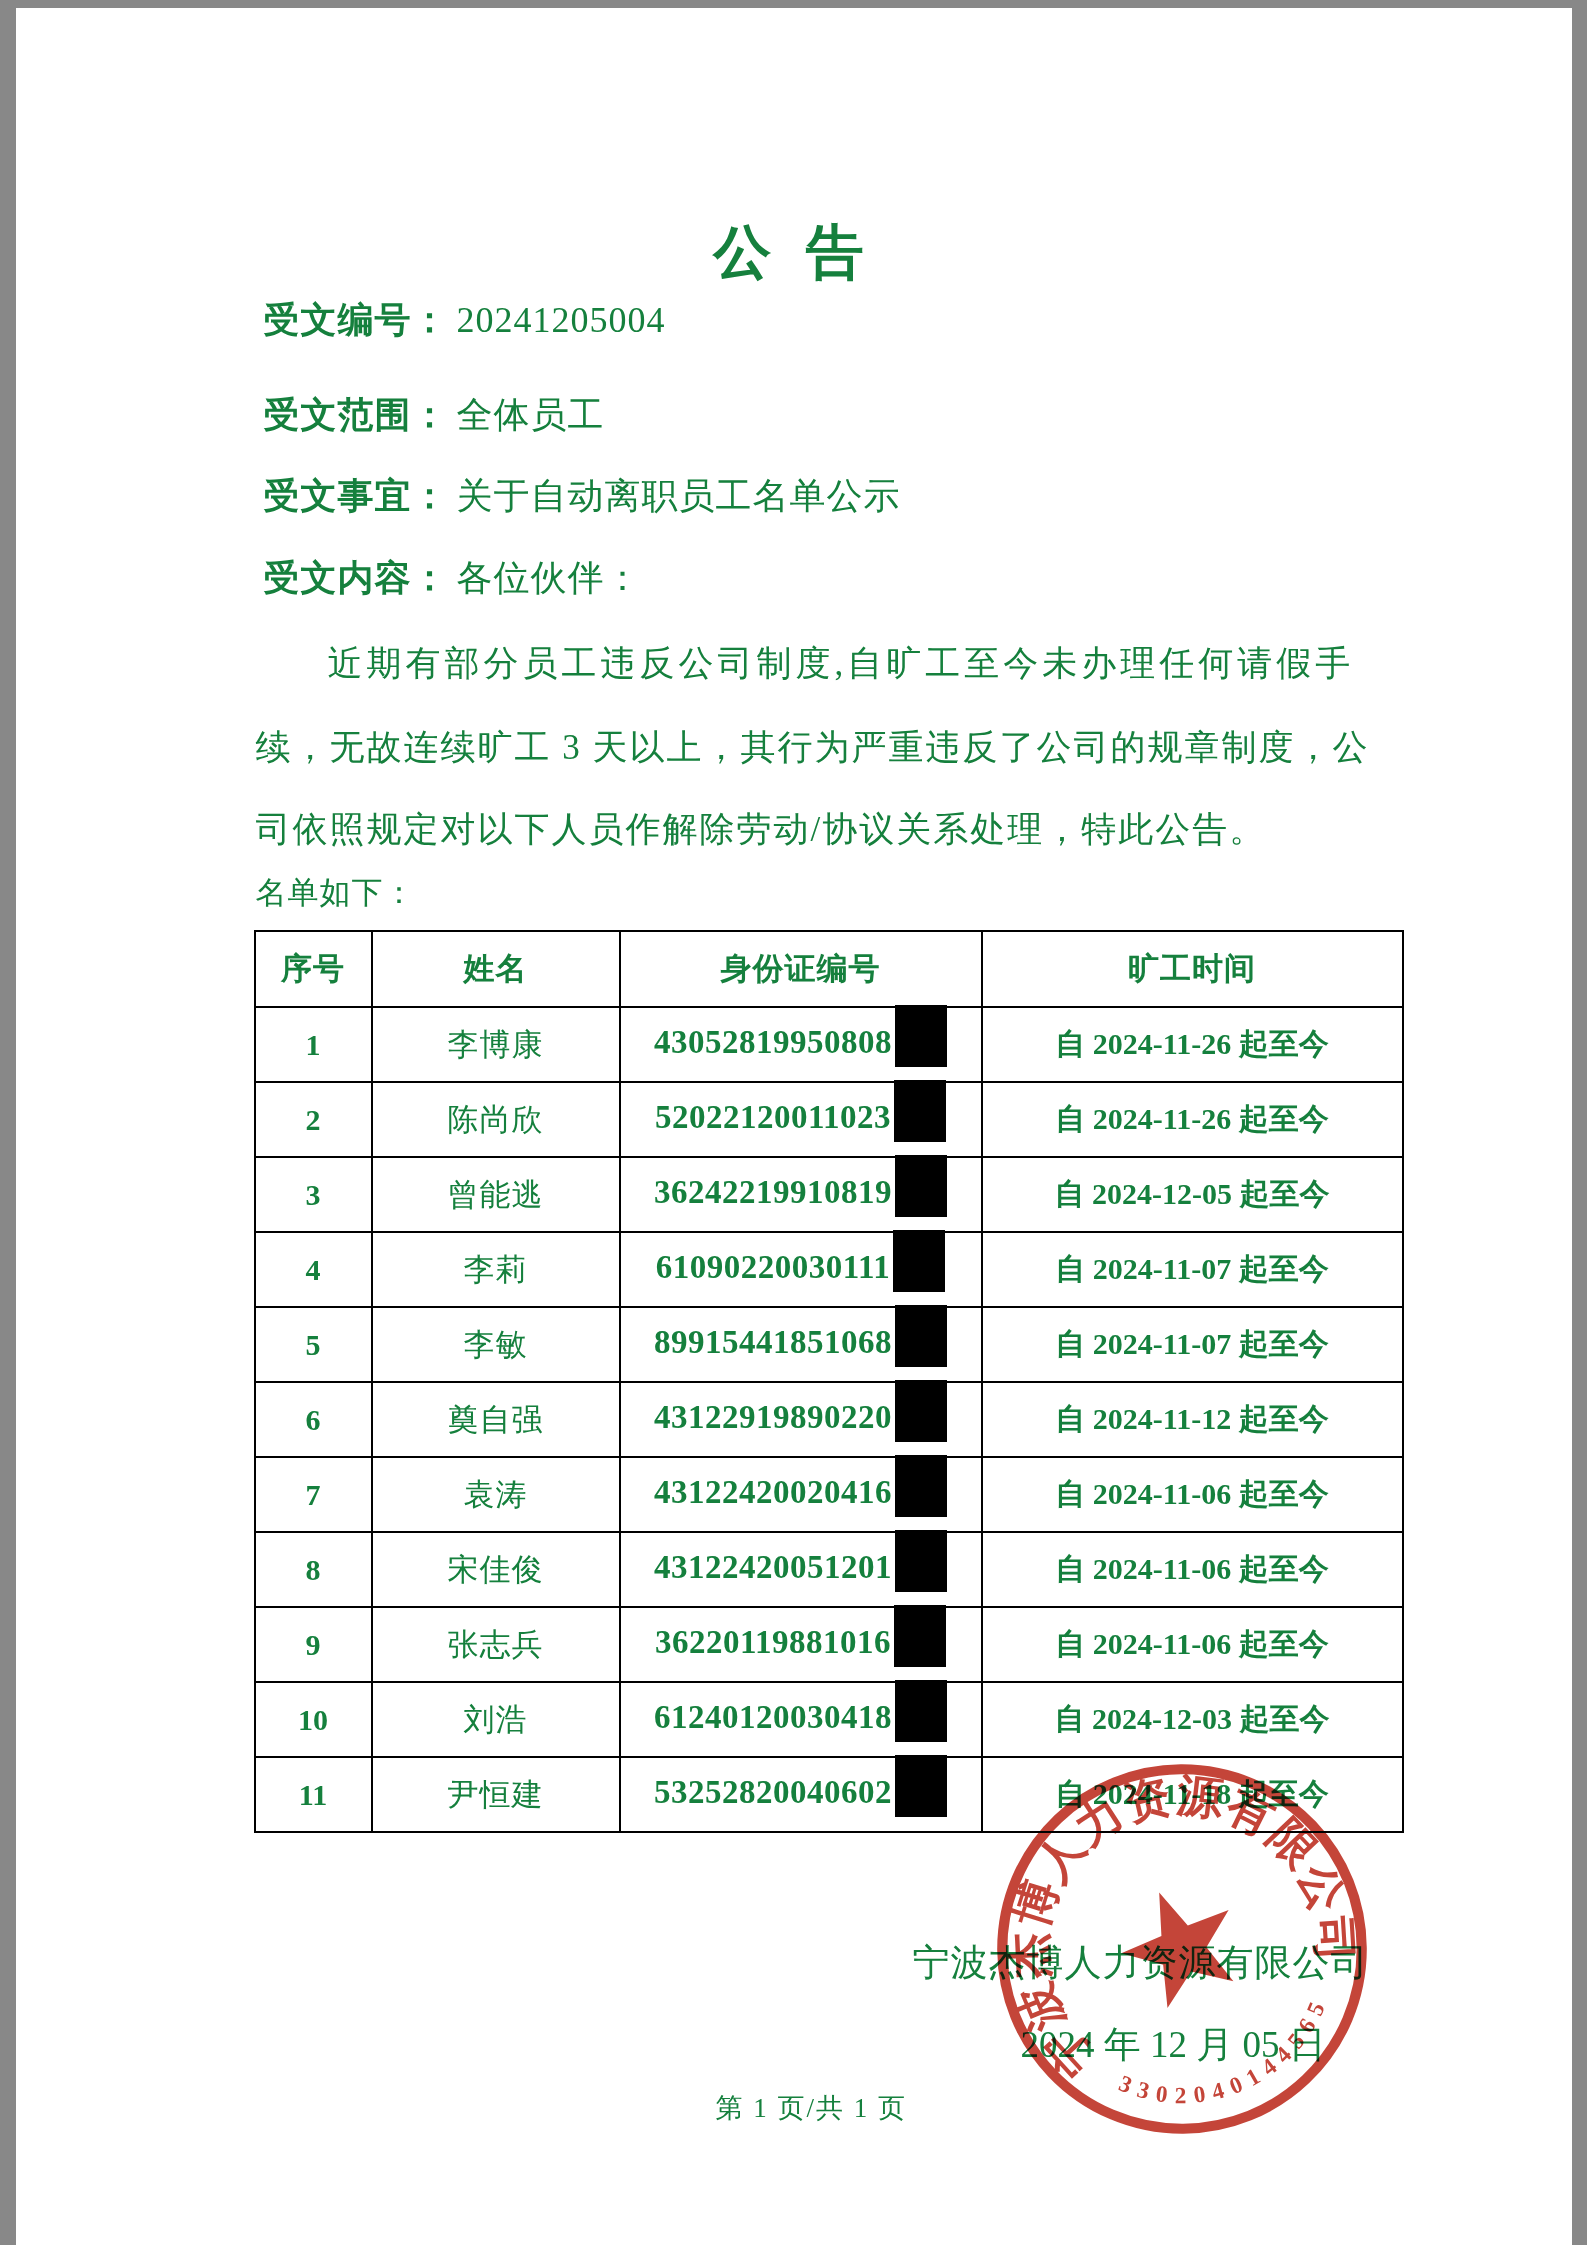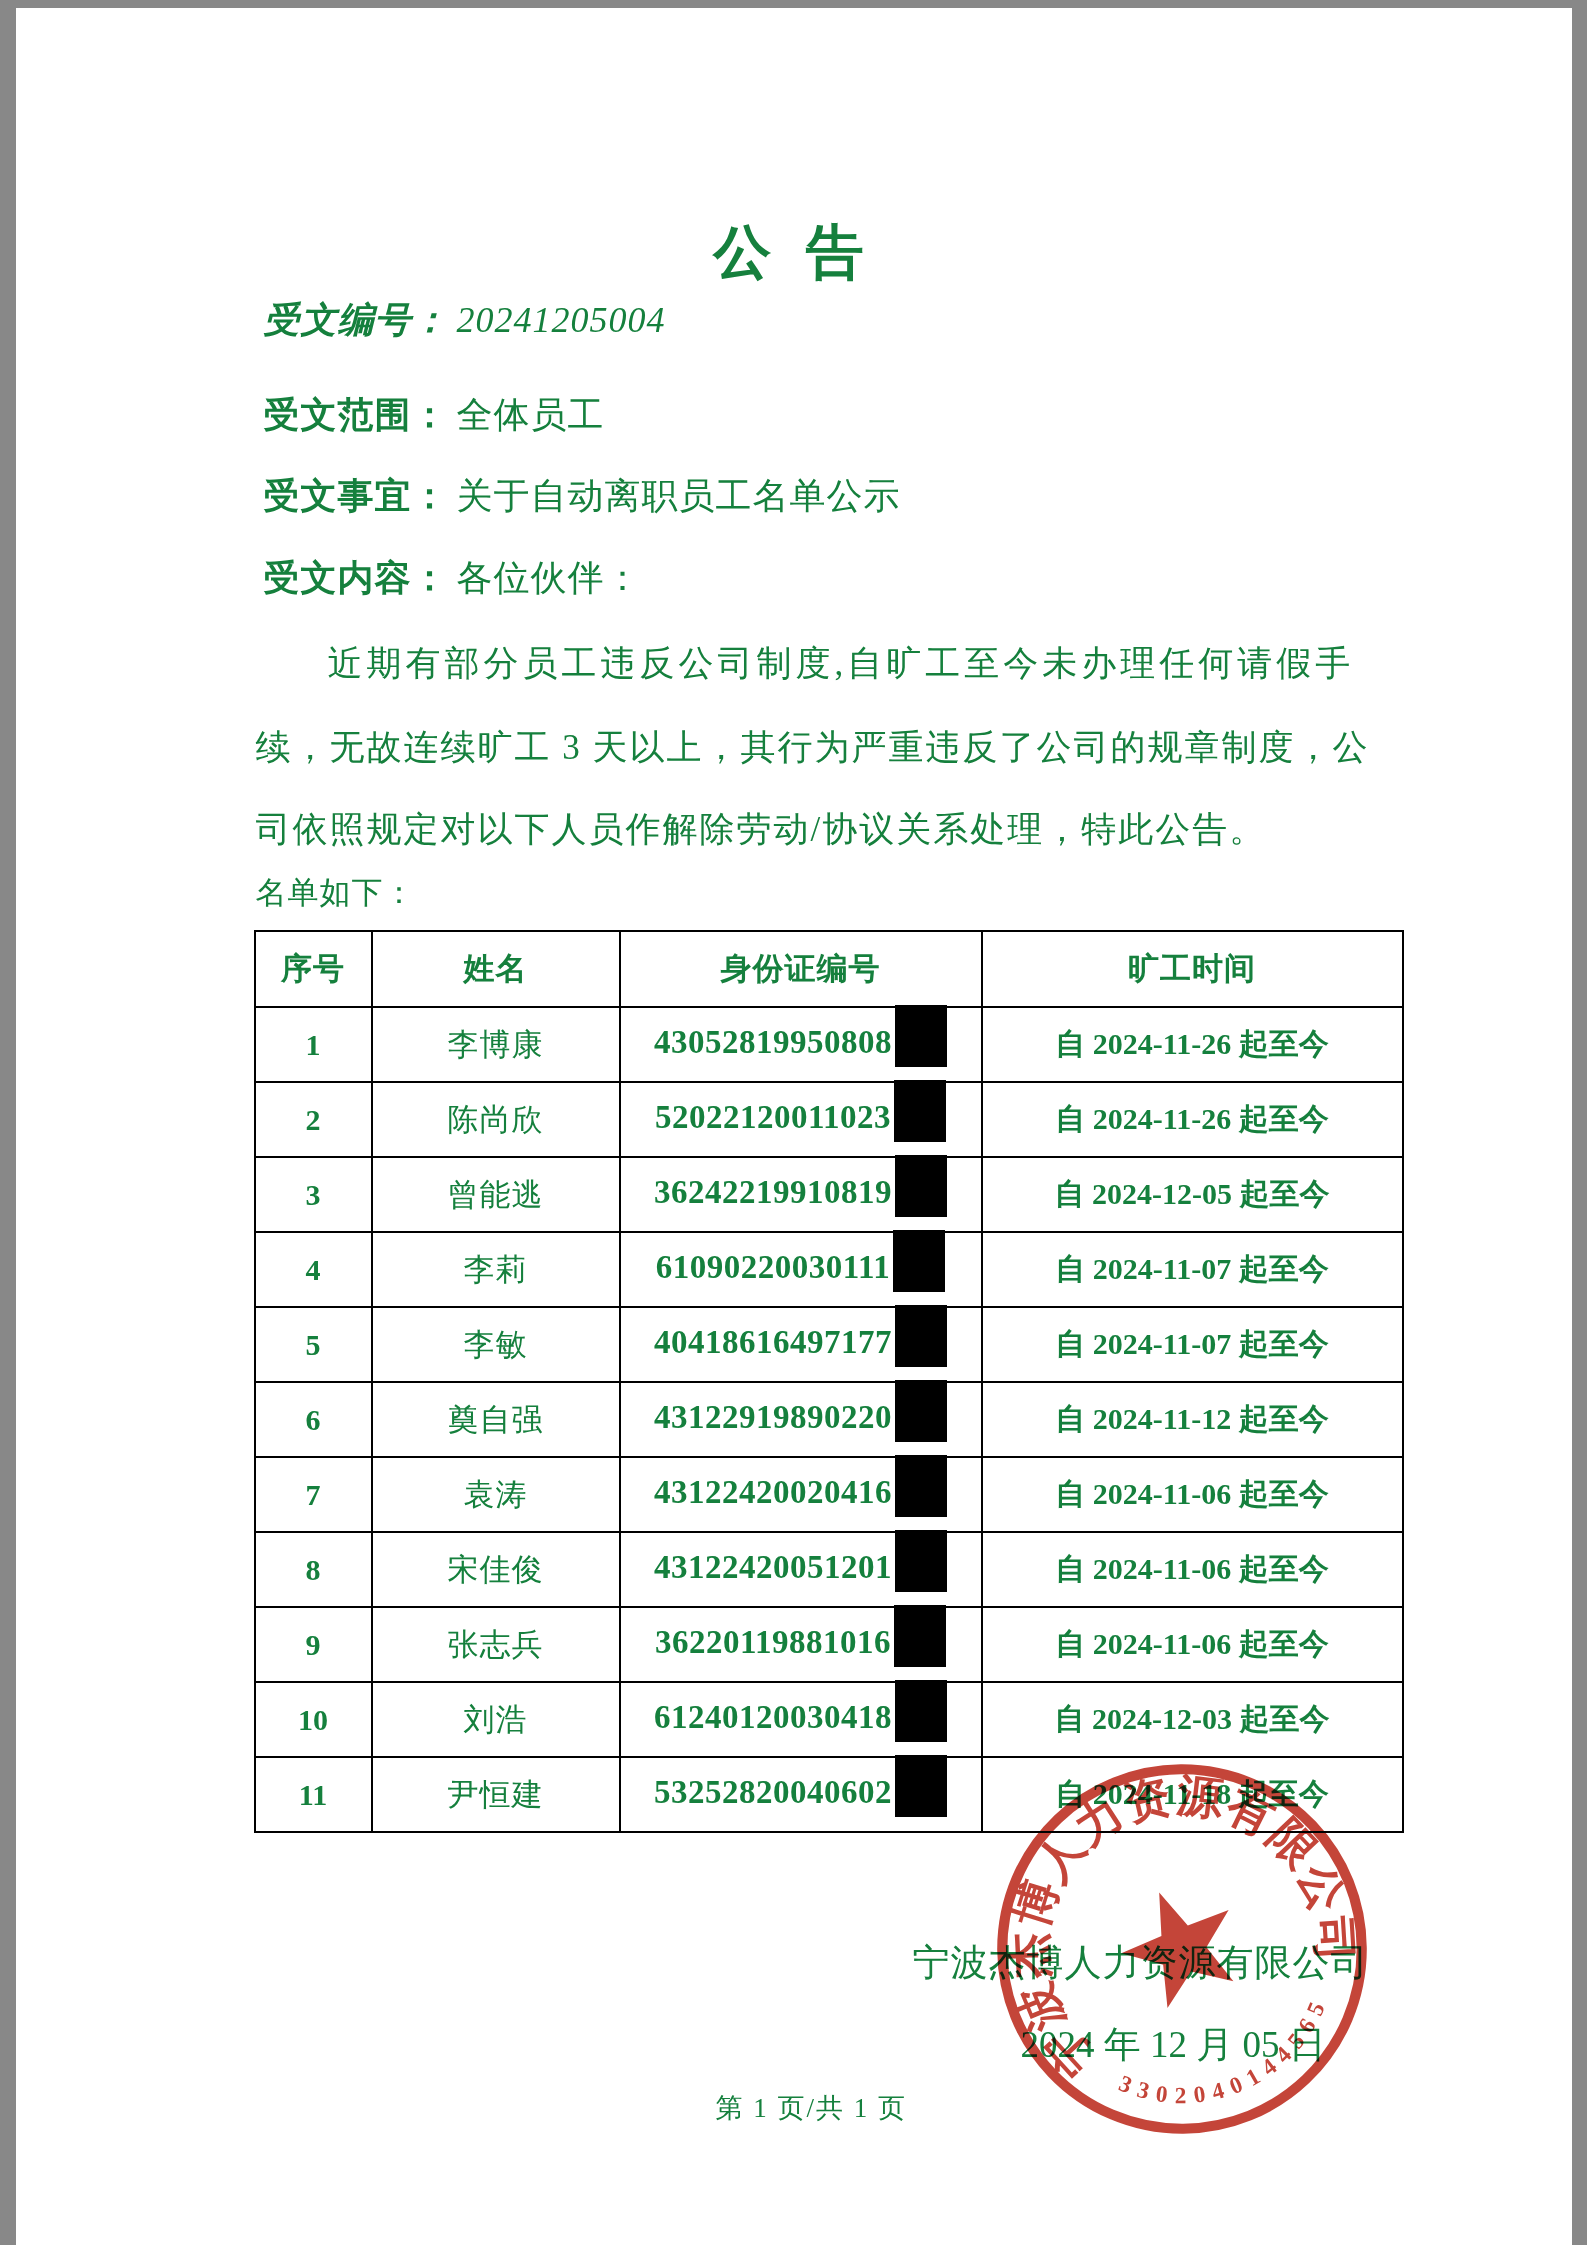--- a/index.html
+++ b/index.html
@@ -8,21 +8,21 @@
     background:#ffffff; color:#15803d;
     font-family:"Liberation Serif", serif;
     overflow:hidden;
   }
   .doc-title {
     position:absolute; top:206px; left:0; width:100%;
     text-align:center; font-size:58px; font-weight:bold;
     letter-spacing:10px;
   }
   .meta-line { position:absolute; left:248px; font-size:36px; white-space:nowrap; }
-  .meta-line.m0 { top:288px;font-style:italic; }
+  .meta-line.m0 { top:288px; }
   .meta-line.m1 { top:383px; }
   .meta-line.m2 { top:464px; }
   .meta-line.m3 { top:546px; }
   .meta-label { font-weight:bold; letter-spacing:1px; }
   .meta-value { font-weight:normal; margin-left:8px; letter-spacing:1px; }
 
   .para-line { position:absolute; left:240px; font-size:35px; white-space:nowrap; }
   .para-line.p0 { top:632px; text-indent:72px; letter-spacing:4px; }
   .para-line.p1 { top:716px; letter-spacing:2px; }
   .para-line.p2 { top:798px; letter-spacing:2px; }
@@ -122,21 +122,21 @@
         </tr>
         <tr>
           <td class="cell-no">4</td>
           <td class="cell-name">李莉</td>
           <td class="cell-id"><span>61090220030111</span><span class="redaction-box"></span></td>
           <td class="cell-time">自 2024-11-07 起至今</td>
         </tr>
         <tr>
           <td class="cell-no">5</td>
           <td class="cell-name">李敏</td>
-          <td class="cell-id"><span>40418616497177</span><span class="redaction-box"></span></td>
+          <td class="cell-id"><span>89915441851068</span><span class="redaction-box"></span></td>
           <td class="cell-time">自 2024-11-07 起至今</td>
         </tr>
         <tr>
           <td class="cell-no">6</td>
           <td class="cell-name">奠自强</td>
           <td class="cell-id"><span>43122919890220</span><span class="redaction-box"></span></td>
           <td class="cell-time">自 2024-11-12 起至今</td>
         </tr>
         <tr>
           <td class="cell-no">7</td>

